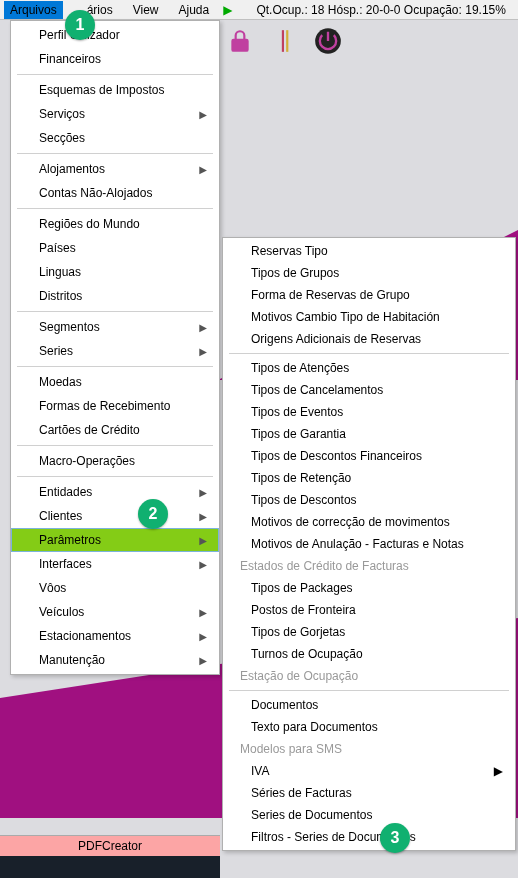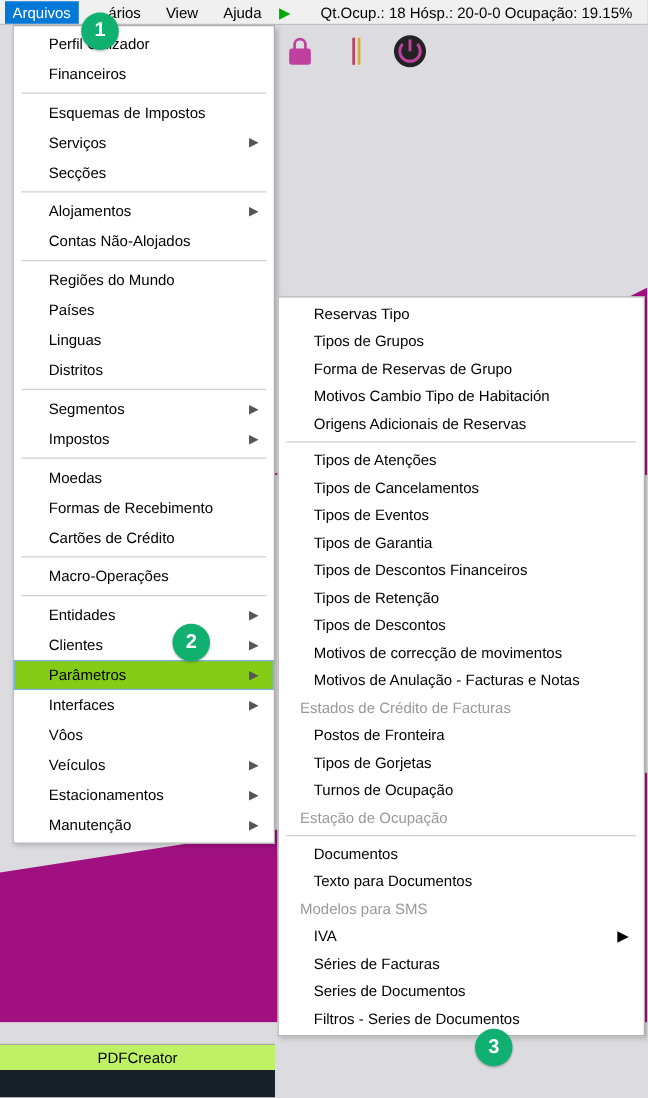--- a/index.html
+++ b/index.html
@@ -2,39 +2,39 @@
 <html><head>
   <meta charset="utf-8">
   <style>
     * { margin: 0; padding: 0; box-sizing: border-box; font-family: "Segoe UI", Tahoma, sans-serif; font-size: 12px; }
     body { width: 518px; height: 878px; background: #dcdce0; position: relative; overflow: hidden; }
     .bg-magenta { position: absolute; background: #a01080; }
     .bg1 { top: 230px; right: 0; width: 300px; height: 150px; clip-path: polygon(100% 0, 100% 100%, 0 100%); }
     .bg2 { bottom: 60px; left: 0; width: 518px; height: 200px; clip-path: polygon(0 40%, 100% 0, 100% 100%, 0 100%); }
     .menubar { display: flex; align-items: center; background: #f0f0f0; height: 20px; padding: 0 4px; gap: 8px; border-bottom: 1px solid #c0c0c0; position: relative; z-index: 5; }
     .menubar .m-item { padding: 2px 6px; cursor: pointer; }
-    .menubar .m-item.active { background: #0078d7; color: #ffffff; }
+    .menubar .m-item.active { background: #0078d7; color: #000000; }
     .menubar .status { margin-left: 16px; }
     .menubar .run-icon { color: #0a0; }
     .toolbar { position: absolute; top: 20px; left: 220px; height: 42px; display: flex; align-items: center; gap: 12px; padding: 4px; z-index: 4; }
     .toolbar .ticon { width: 32px; height: 32px; display: flex; align-items: center; justify-content: center; }
     .dropdown { position: absolute; top: 20px; left: 10px; width: 210px; background: #fff; border: 1px solid #b0b0b0; box-shadow: 2px 2px 4px rgba(0,0,0,0.2); z-index: 10; padding: 2px 0; }
     .dropdown .mi { padding: 5px 12px 5px 28px; cursor: pointer; position: relative; display: flex; justify-content: space-between; align-items: center; }
     .dropdown .mi.highlight { background: #84cc16; border: 1px solid #7bb3db; padding: 4px 11px 4px 27px; }
     .dropdown .sep { height: 1px; background: #d0d0d0; margin: 3px 6px; }
     .dropdown .chev { font-size: 10px; color: #555; }
     .submenu { position: absolute; top: 237px; left: 222px; width: 294px; background: #fff; border: 1px solid #b0b0b0; box-shadow: 2px 2px 4px rgba(0,0,0,0.2); z-index: 11; padding: 2px 0; }
     .submenu .mi { padding: 4px 12px 4px 28px; cursor: pointer; display: flex; justify-content: space-between; align-items: center; }
     .submenu .mi.disabled { color: #999; cursor: default; padding-left: 17px; }
     .submenu .sep { height: 1px; background: #d0d0d0; margin: 3px 6px; }
     .badge { position: absolute; width: 30px; height: 30px; border-radius: 50%; background: #10b070; color: #fff; font-weight: bold; font-size: 16px; display: flex; align-items: center; justify-content: center; z-index: 20; box-shadow: 0 1px 2px rgba(0,0,0,0.3); }
     .b1 { top: 10px; left: 65px; }
     .b2 { top: 499px; left: 138px; }
     .b3 { top: 823px; left: 380px; }
-    .pdfbar { position: absolute; bottom: 22px; left: 0; width: 220px; background: #bef264; border-top: 1px solid #aaa; text-align: center; padding: 3px 0; z-index: 3; }
+    .pdfbar { position: absolute; bottom: 22px; left: 0; width: 220px; background: #fca5a5; border-top: 1px solid #aaa; text-align: center; padding: 3px 0; z-index: 3; }
     .darkbar { position: absolute; bottom: 0; left: 0; width: 220px; height: 22px; background: #18202a; z-index: 3; }
   </style>
 </head>
 <body>
 
 <div class="bg-magenta bg1"></div>
 <div class="bg-magenta bg2"></div>
 
 <div class="menubar">
   <span class="m-item active">Arquivos</span>
@@ -103,21 +103,21 @@
     </div>
     <div class="mi">
       <span>Distritos</span>
     </div>
     <div class="sep"></div>
     <div class="mi">
       <span>Segmentos</span>
       <span class="chev">▶</span>
     </div>
     <div class="mi">
-      <span>Impostos</span>
+      <span>Series</span>
       <span class="chev">▶</span>
     </div>
     <div class="sep"></div>
     <div class="mi">
       <span>Moedas</span>
     </div>
     <div class="mi">
       <span>Formas de Recebimento</span>
     </div>
     <div class="mi">
@@ -199,20 +199,23 @@
       <span>Tipos de Descontos</span>
     </div>
     <div class="mi">
       <span>Motivos de correcção de movimentos</span>
     </div>
     <div class="mi">
       <span>Motivos de Anulação - Facturas e Notas</span>
     </div>
     <div class="mi disabled">
       <span>Estados de Crédito de Facturas</span>
+    </div>
+    <div class="mi">
+      <span>Tipos de Packages</span>
     </div>
     <div class="mi">
       <span>Postos de Fronteira</span>
     </div>
     <div class="mi">
       <span>Tipos de Gorjetas</span>
     </div>
     <div class="mi">
       <span>Turnos de Ocupação</span>
     </div>

